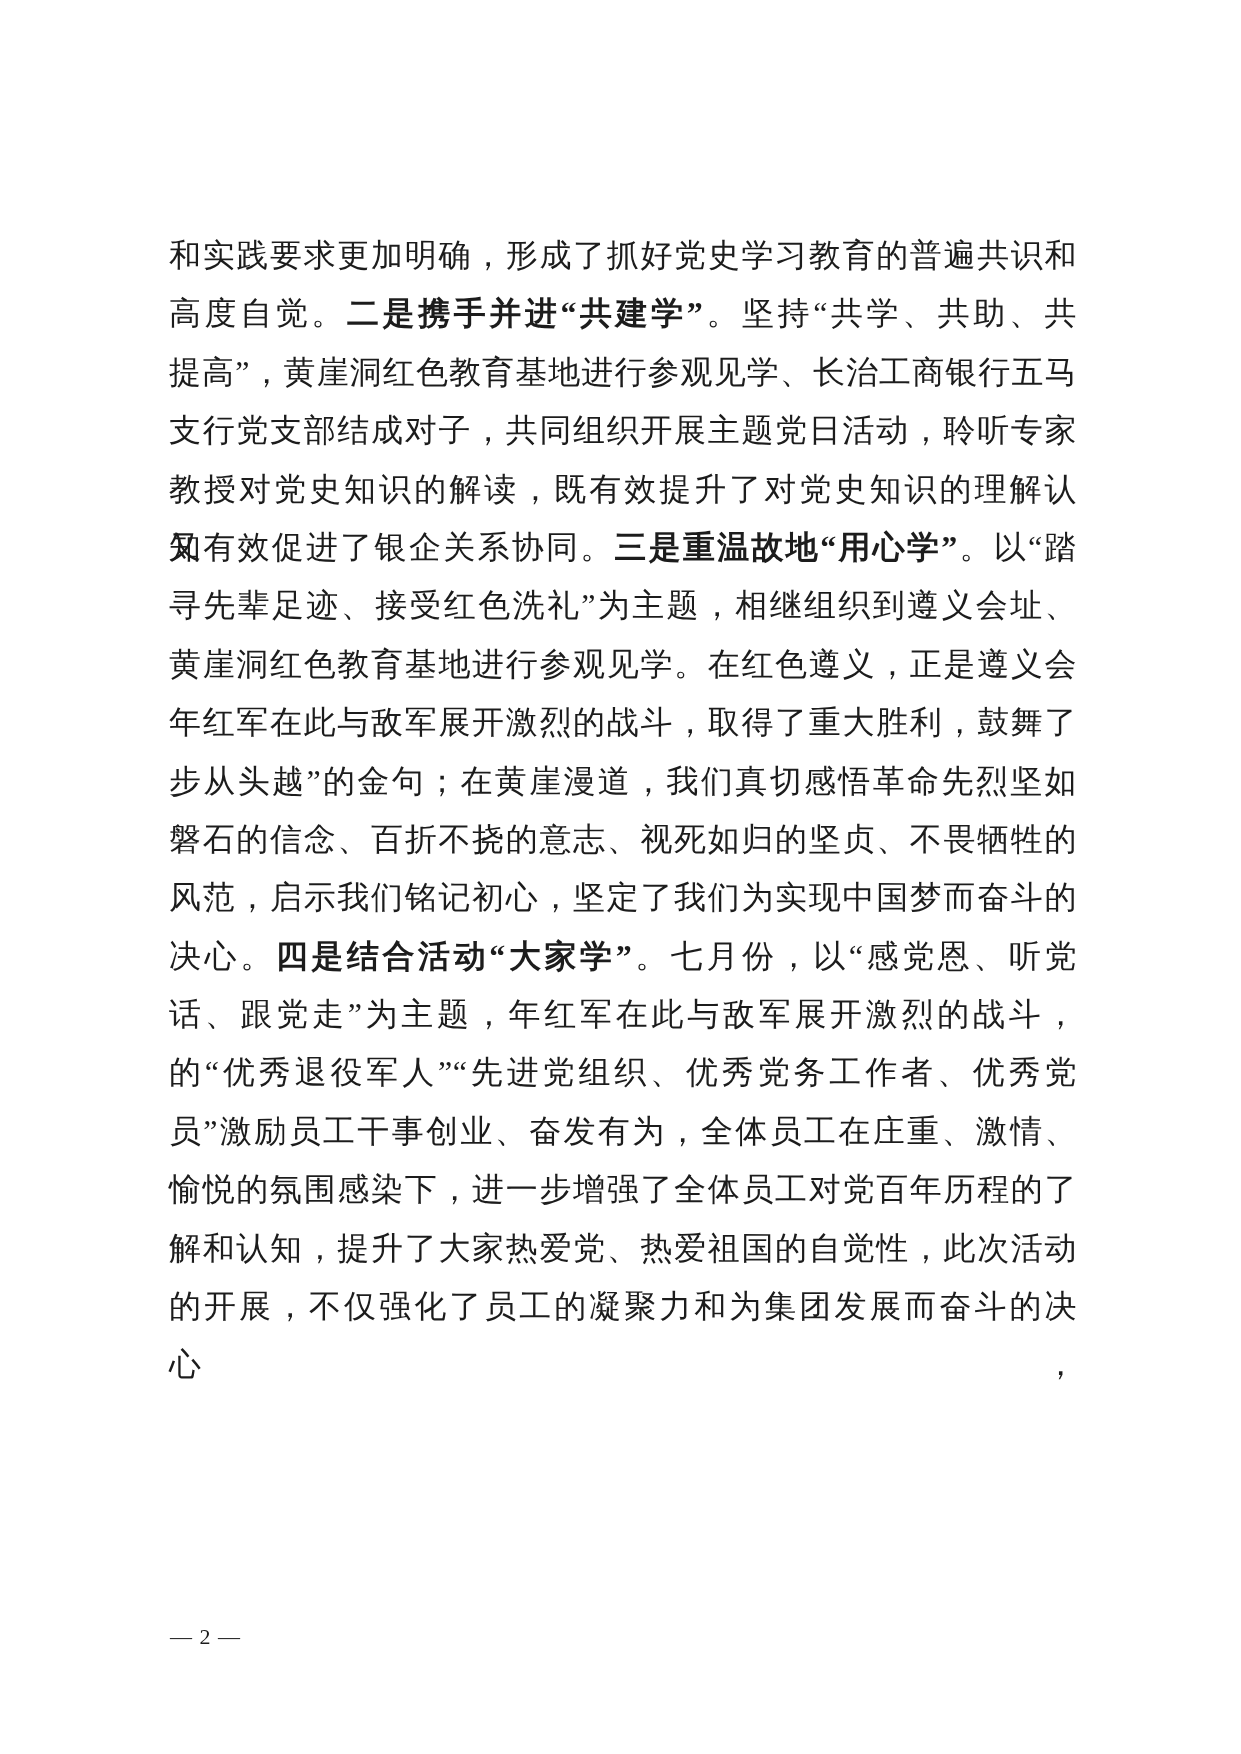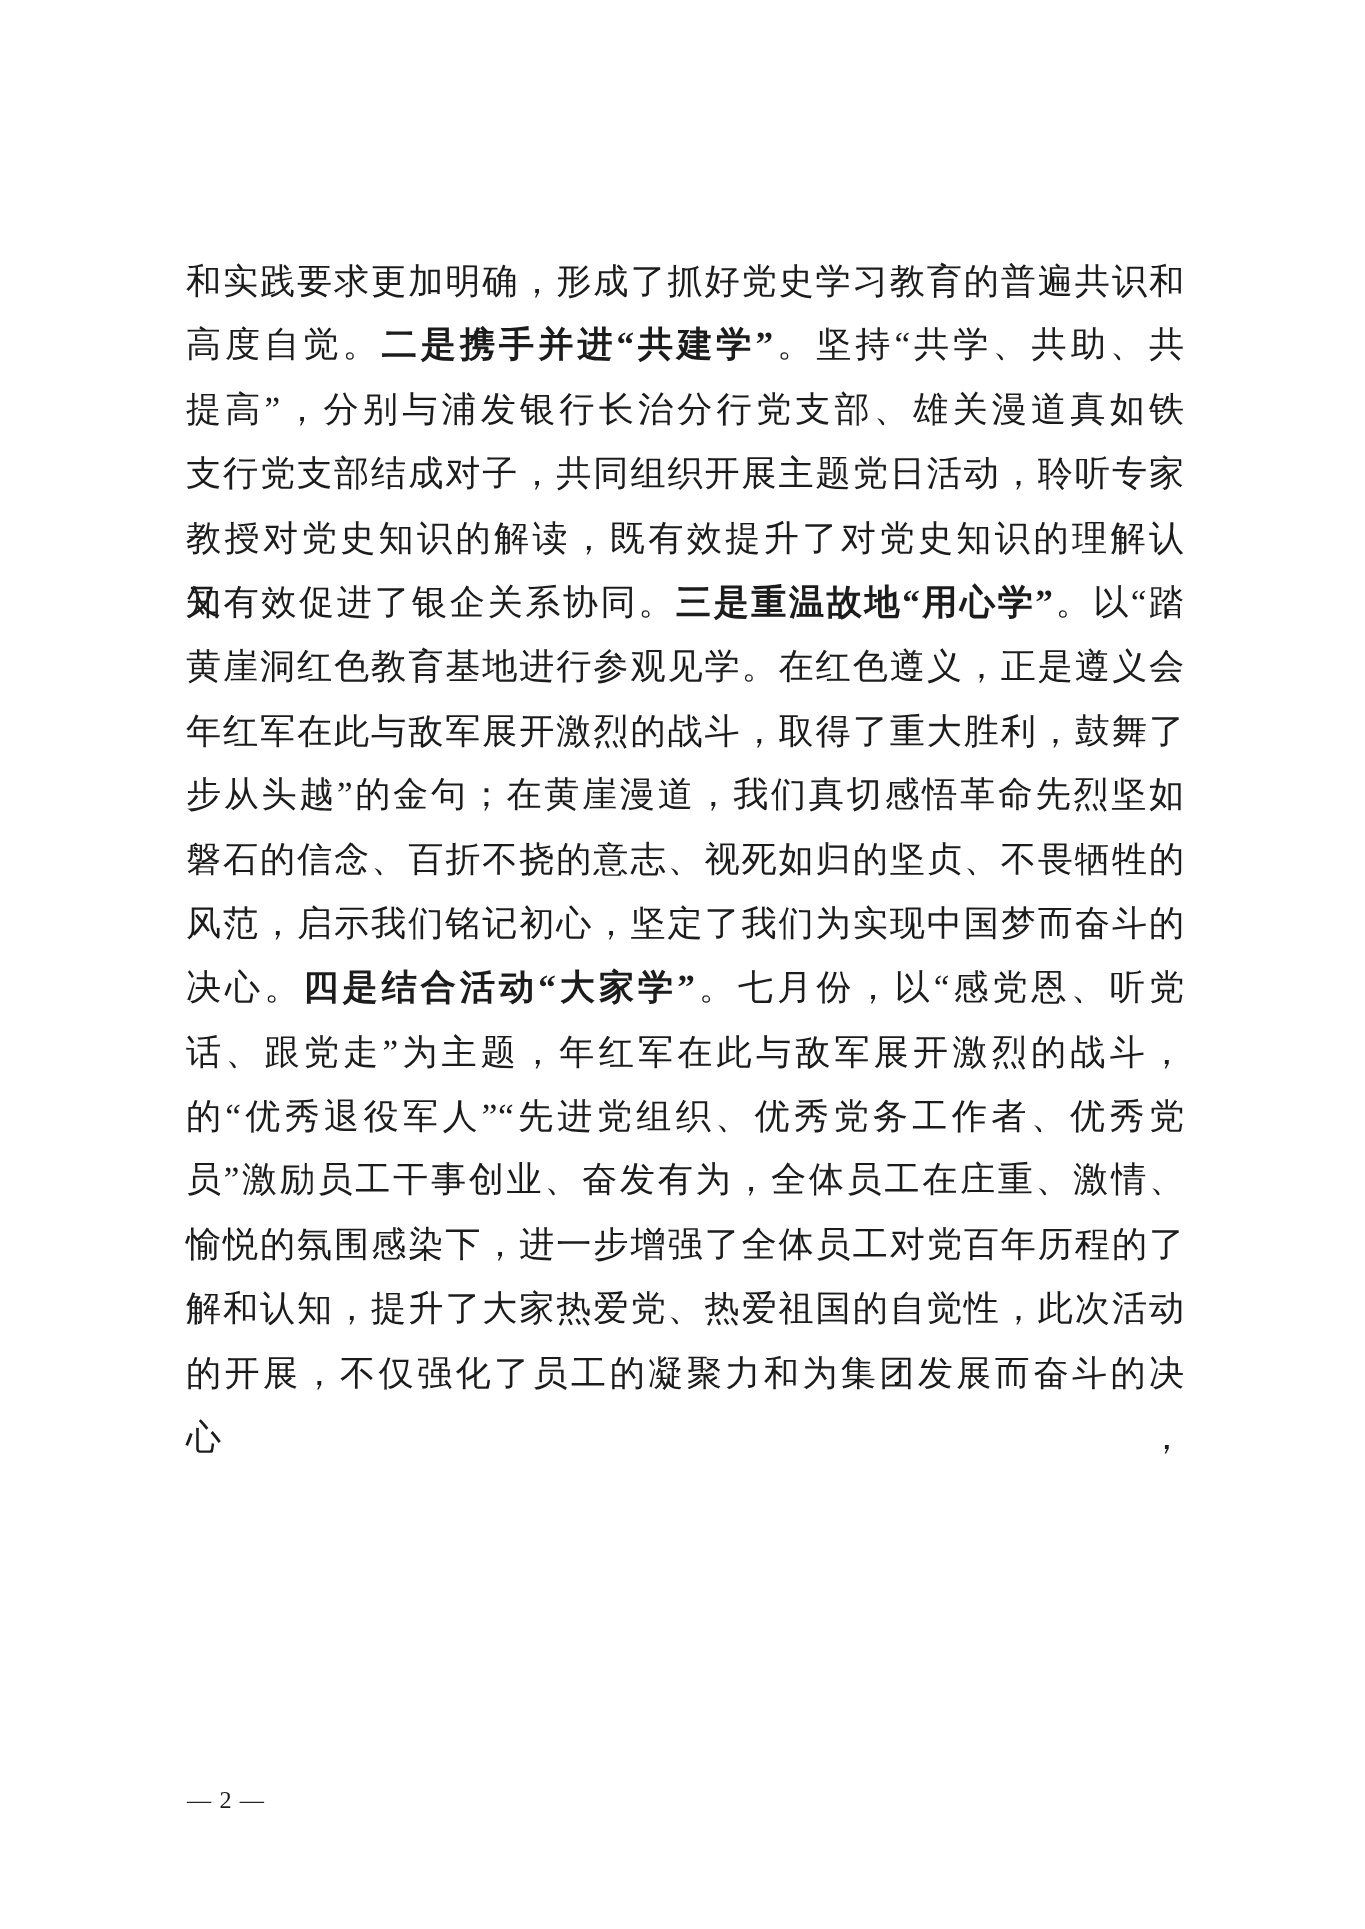--- a/index.html
+++ b/index.html
@@ -53,24 +53,25 @@
     letter-spacing: 1px;
   }
 </style>
 </head>
 <body>
 
 <div class="page">
   <div class="text-block" id="body-text">
       <div class="text-line"><span class="seg">和实践要求更加明确，形成了抓好党史学习教育的普遍共识和</span></div>
       <div class="text-line"><span class="seg">高度自觉。</span><span class="seg seg-bold">二是携手并进“共建学”</span><span class="seg">。坚持“共学、共助、共</span></div>
-      <div class="text-line"><span class="seg">提高”，分别与浦发银行长治分行党支部、雄关漫道真如铁</span></div>
+      <div class="text-line"><span class="seg">提高”，黄崖洞红色教育基地进行参观见学、长治工商银行五马</span></div>
       <div class="text-line"><span class="seg">支行党支部结成对子，共同组织开展主题党日活动，聆听专家</span></div>
       <div class="text-line"><span class="seg">教授对党史知识的解读，既有效提升了对党史知识的理解认知，</span></div>
       <div class="text-line"><span class="seg">又有效促进了银企关系协同。</span><span class="seg seg-bold">三是重温故地“用心学”</span><span class="seg">。以“踏</span></div>
+      <div class="text-line"><span class="seg">寻先辈足迹、接受红色洗礼”为主题，相继组织到遵义会址、</span></div>
       <div class="text-line"><span class="seg">黄崖洞红色教育基地进行参观见学。在红色遵义，正是遵义会</span></div>
       <div class="text-line"><span class="seg">年红军在此与敌军展开激烈的战斗，取得了重大胜利，鼓舞了</span></div>
       <div class="text-line"><span class="seg">步从头越”的金句；在黄崖漫道，我们真切感悟革命先烈坚如</span></div>
       <div class="text-line"><span class="seg">磐石的信念、百折不挠的意志、视死如归的坚贞、不畏牺牲的</span></div>
       <div class="text-line"><span class="seg">风范，启示我们铭记初心，坚定了我们为实现中国梦而奋斗的</span></div>
       <div class="text-line"><span class="seg">决心。</span><span class="seg seg-bold">四是结合活动“大家学”</span><span class="seg">。七月份，以“感党恩、听党</span></div>
       <div class="text-line"><span class="seg">话、跟党走”为主题，年红军在此与敌军展开激烈的战斗，</span></div>
       <div class="text-line"><span class="seg">的“优秀退役军人”“先进党组织、优秀党务工作者、优秀党</span></div>
       <div class="text-line"><span class="seg">员”激励员工干事创业、奋发有为，全体员工在庄重、激情、</span></div>
       <div class="text-line"><span class="seg">愉悦的氛围感染下，进一步增强了全体员工对党百年历程的了</span></div>

